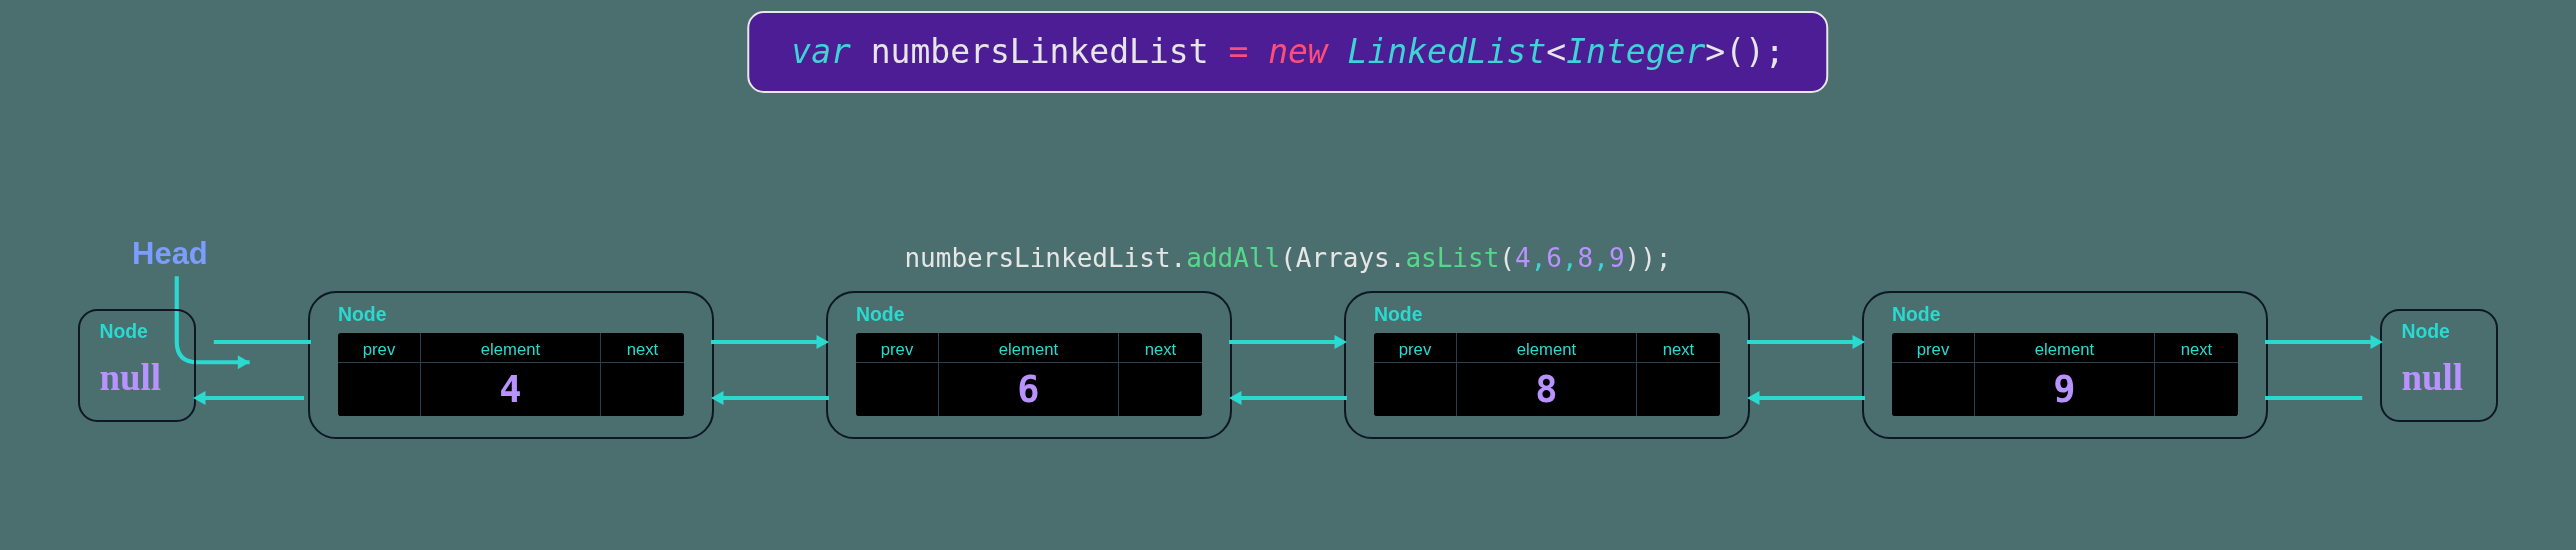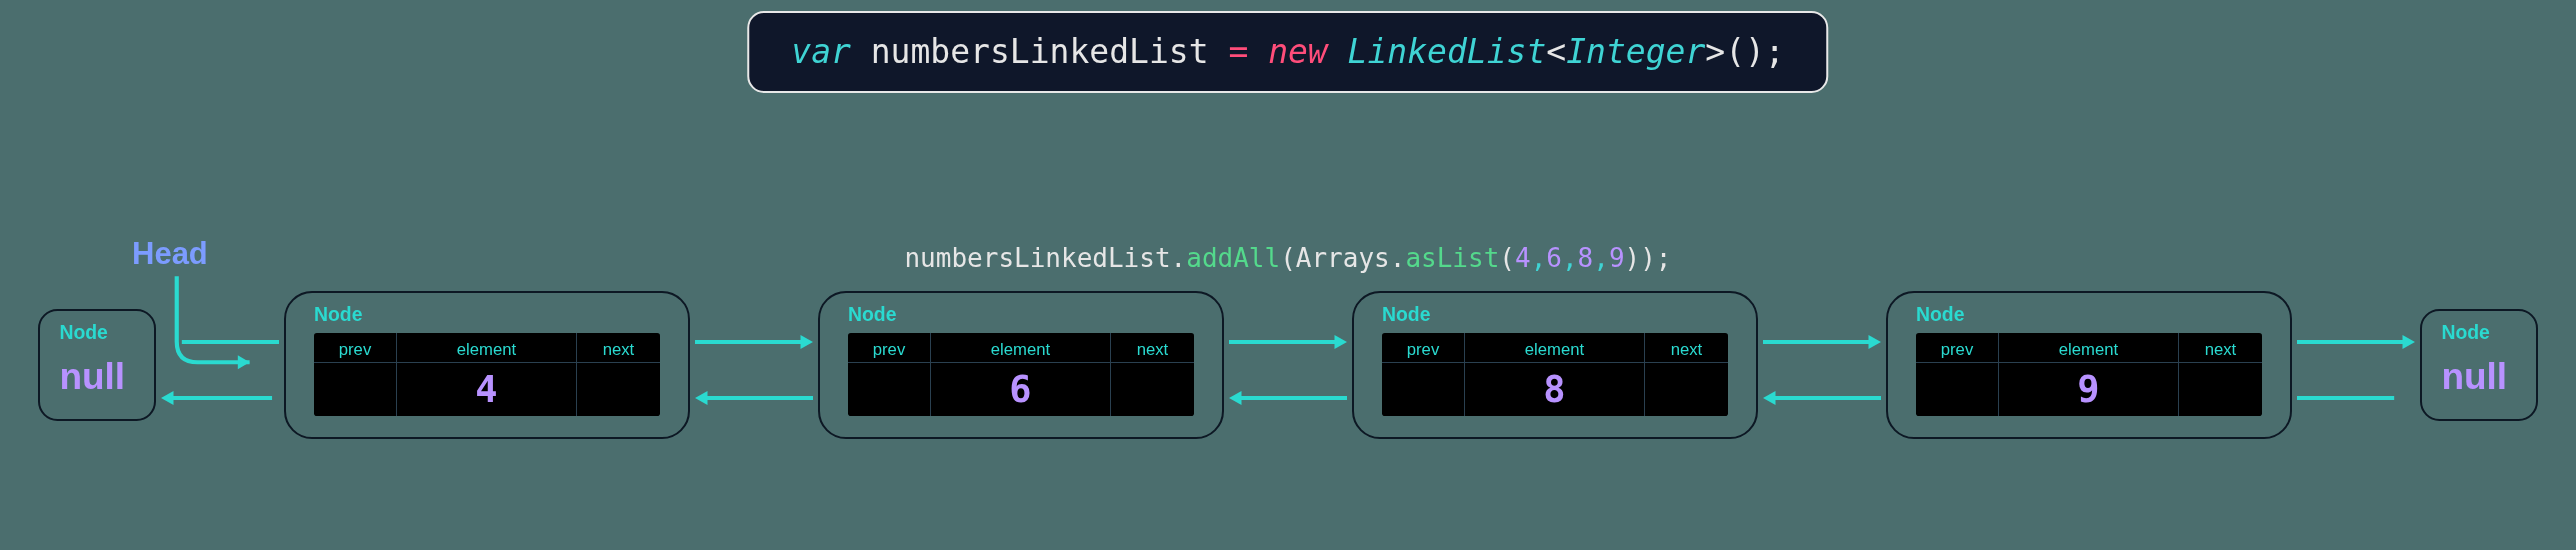--- a/index.html
+++ b/index.html
@@ -9,21 +9,21 @@
   width: 2576px;
   height: 550px;
   position: relative;
   overflow: hidden;
 }
 .code-box {
   position: absolute;
   top: 11px;
   left: 50%;
   transform: translateX(-50%);
-  background: #0f172a;
+  background: #4c1d95;
   border: 2.8px solid #e8e8e8;
   border-radius: 16.7px;
   padding: 19.4px 42px;
   font-size: 33px;
   white-space: nowrap;
   font-style: italic;
 }
 .tk-var { color: #3fd4d4; }
 .tk-ident { color: #e6e6e6; font-style: normal; }
 .tk-eq { color: #ff4d7a; font-style: normal; }
@@ -55,40 +55,40 @@
 .ml-comma { color: #3fd4d4; }
 
 .nodes-row {
   position: absolute;
   top: 291px;
   left: 0;
   width: 2576px;
   display: flex;
   align-items: center;
   justify-content: center;
-  gap: 12px;
+  gap: 4px;
 }
 .null-box {
   border: 2.8px solid #0d1824;
   border-radius: 19.4px;
   background: transparent;
   padding: 9.7px 19.4px 21px 19.4px;
   min-width: 118px;
 }
 .null-box .node-tag {
   color: #2adad0;
   font-size: 19.4px;
   font-family: -apple-system, Helvetica, Arial, sans-serif;
   font-weight: 600;
 }
 .null-box .null-text {
   color: #b892ff;
   font-size: 37px;
   font-weight: bold;
-  font-family: Liberation Sans, sans-serif;
+  font-family: Liberation Serif, serif;
   margin-top: 12.5px;
 }
 .node-box {
   border: 2.8px solid #0d1824;
   border-radius: 28px;
   background: transparent;
   padding: 9.7px 28px 21px 28px;
 }
 .node-box .node-tag {
   color: #2adad0;

